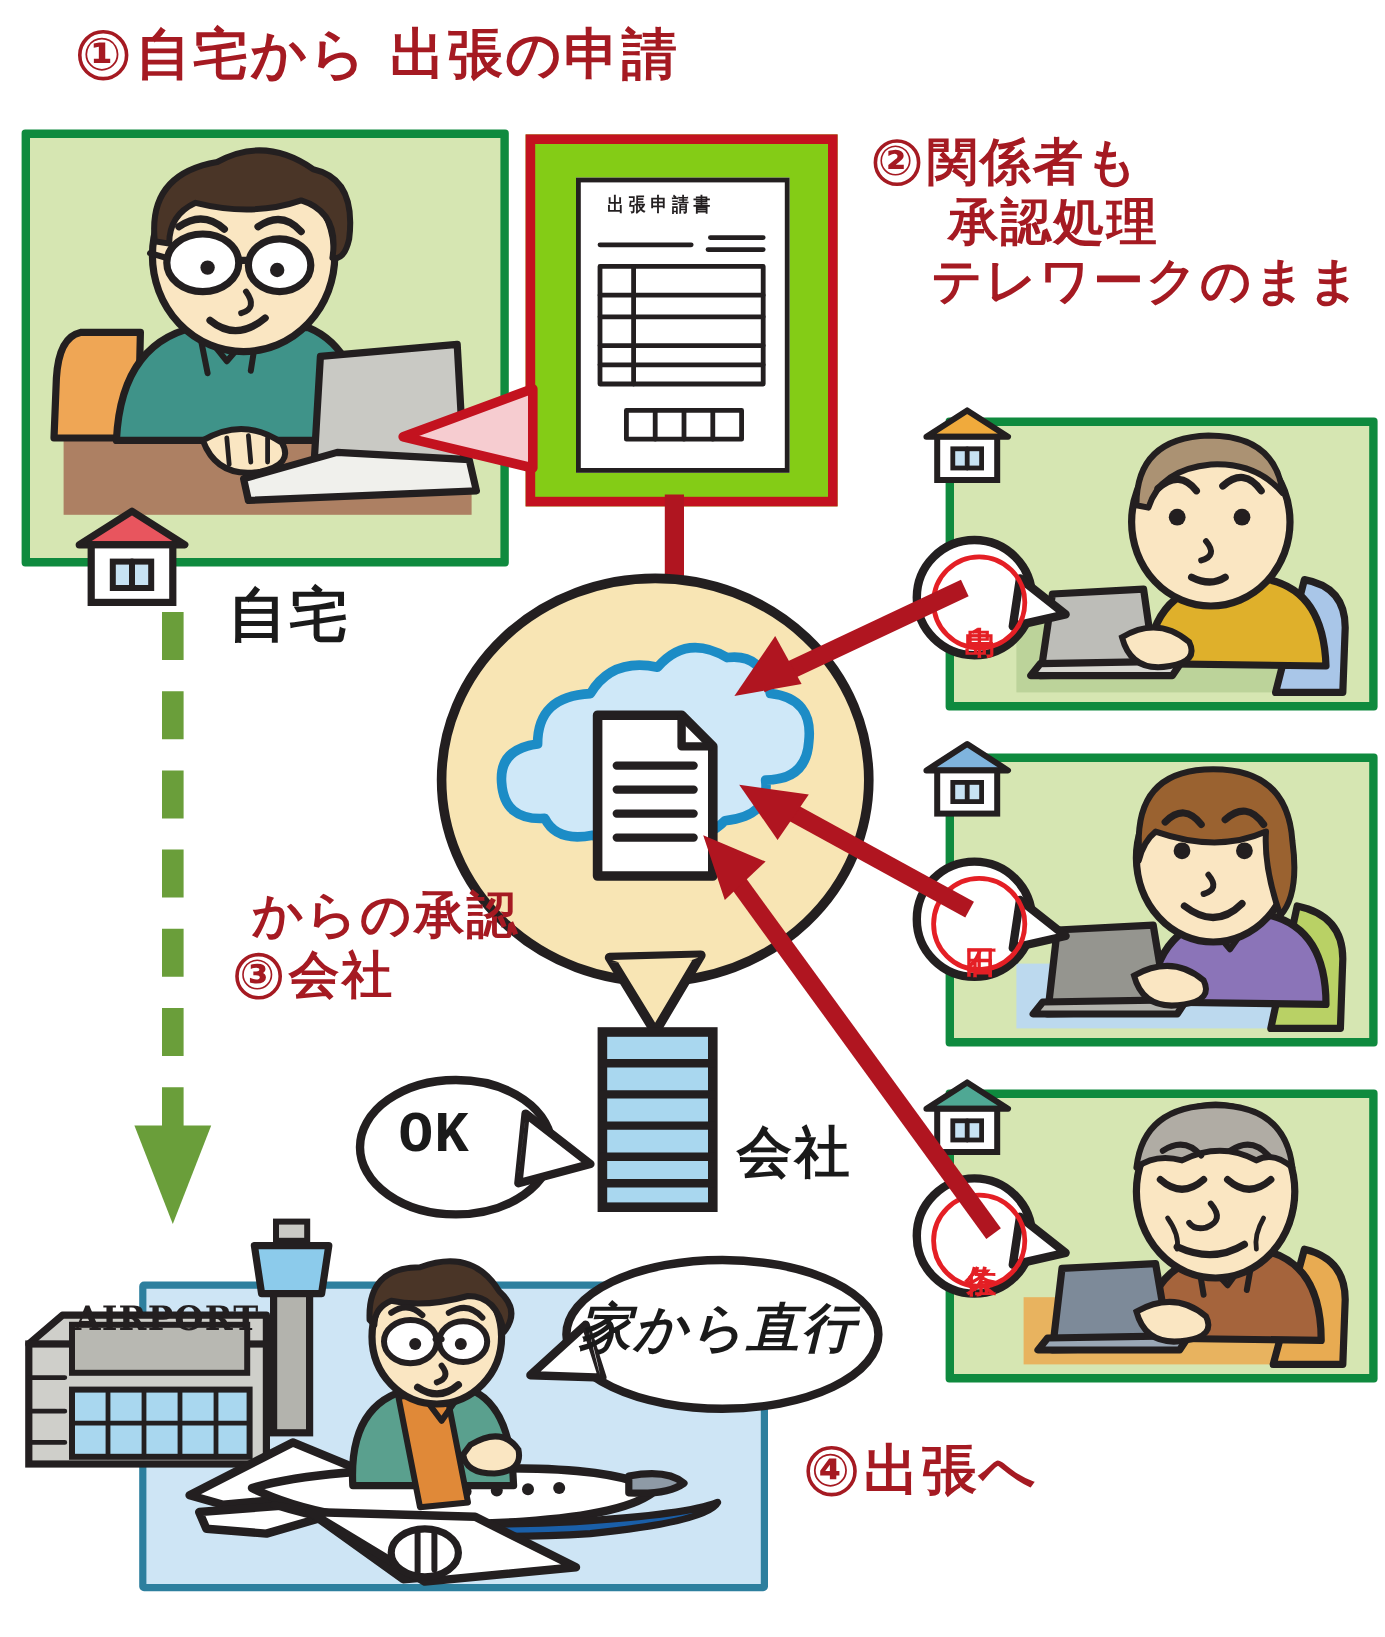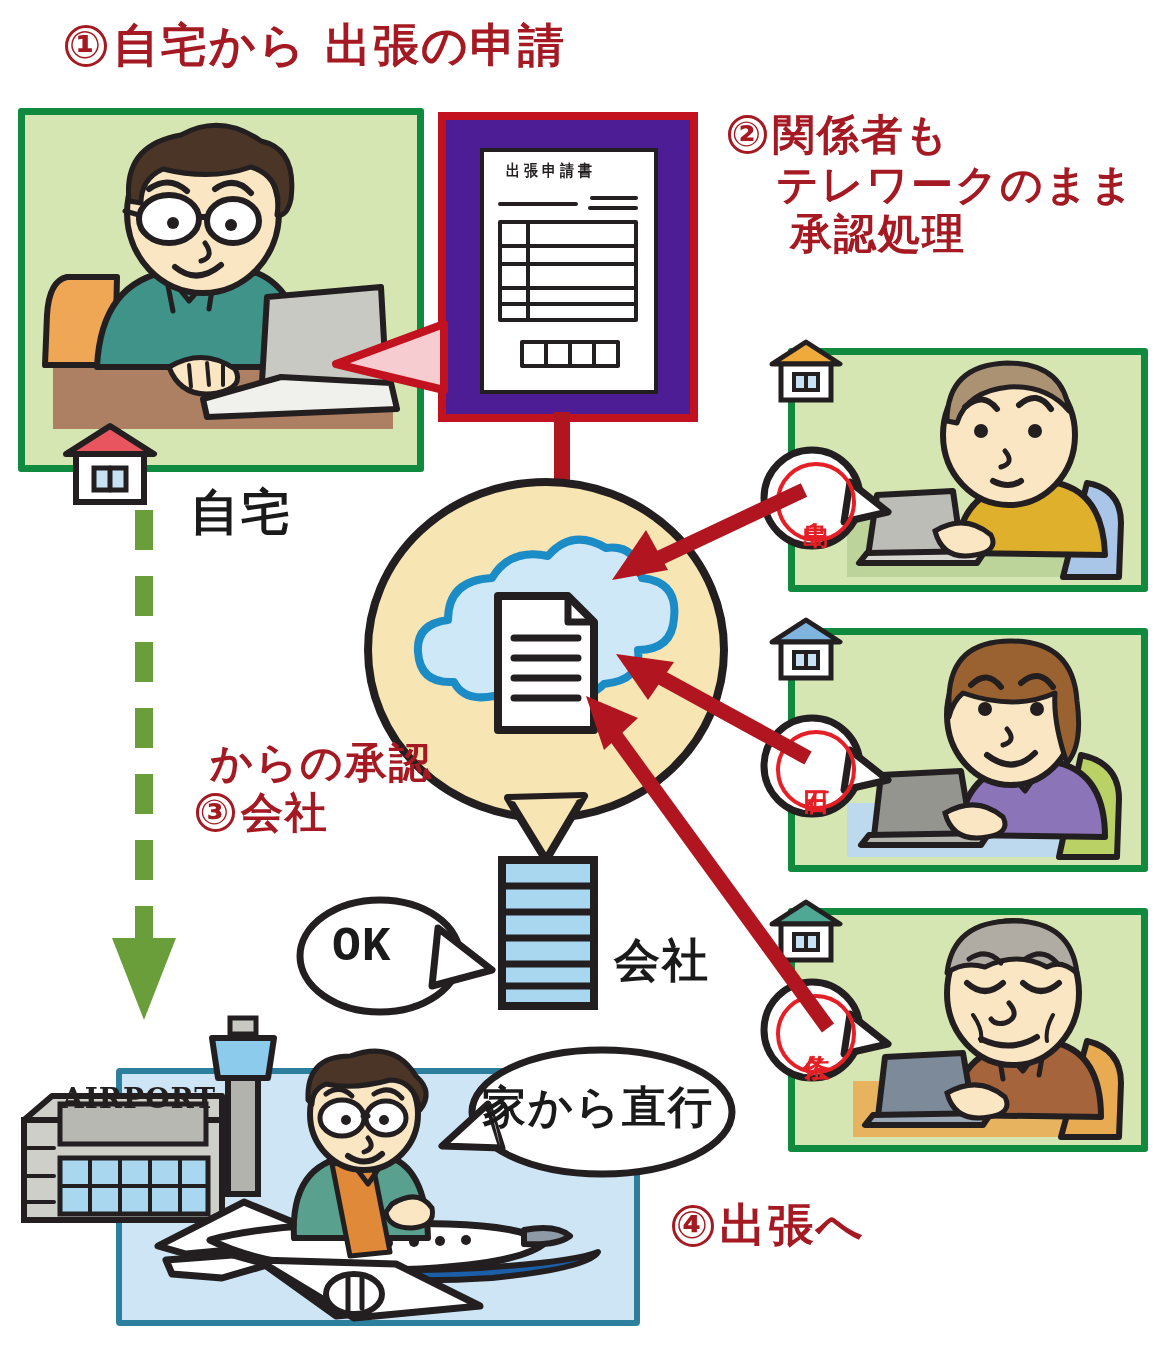--- a/index.html
+++ b/index.html
@@ -7,21 +7,21 @@
        font-family:"DejaVu Sans","Liberation Sans",sans-serif;}
   .abs{position:absolute;}
   
   .redtxt{color:#a51a22;font-weight:bold;letter-spacing:2px;line-height:1.18;}
   .redtxt .circnum{display:inline-block;border:3px solid #a51a22;border-radius:50%;
        width:0.95em;height:0.95em;line-height:0.95em;text-align:center;font-size:0.82em;
        vertical-align:0.08em;margin-right:6px;}
   .blacktxt{color:#1a1a1a;font-weight:bold;letter-spacing:2px;}
   
   .panel{border:7px solid #0f8a3e;background:#d6e6b2;box-sizing:border-box;border-radius:3px;}
-  .docpanel{border:8px solid #c3121f;background:#4c1d95;box-sizing:border-box;}
+  .docpanel{border:8px solid #c3121f;background:#84cc16;box-sizing:border-box;}
   .docsheet{background:#fff;border:4px solid #231f20;box-sizing:border-box;}
   
   .ink{stroke:#231f20;stroke-linecap:round;stroke-linejoin:round;fill:none;}
   svg{display:block;overflow:visible;}
 </style>
 </head>
 <body>
 
 <div class="abs redtxt" style="left:46px;top:18px;font-size:46px;margin-left:19px;">
   <span class="circnum">①</span><span>自宅から 出張の申請</span>
@@ -90,22 +90,22 @@
 </div>
 
 <svg class="abs" style="left:330px;top:318px;" width="118" height="86" viewBox="0 0 118 86">
   <path d="M114 6 L6 46 L114 72 Z" fill="#f6ccd0" stroke="#c3121f" stroke-width="8" stroke-linejoin="round"></path>
 </svg>
 
 <div class="abs redtxt" style="left:728px;top:110px;font-size:42px;text-align:left;">
   <div>
     <span class="circnum">②</span><span>関係者も</span>
   </div>
+  <div style="margin-left:62px;">承認処理</div>
   <div style="margin-left:48px;">テレワークのまま</div>
-  <div style="margin-left:62px;">承認処理</div>
 </div>
 
 <svg class="abs" style="left:528px;top:412px;" width="90" height="140" viewBox="0 0 90 140">
   <path d="M34 0 v92" stroke="#b01520" stroke-width="16" fill="none"></path>
   <path d="M6 78 L34 128 L62 78 Z" fill="#b01520"></path>
 </svg>
 
 <div class="abs" style="left:358px;top:468px;">
   <svg width="380" height="400" viewBox="0 0 380 400">
 
@@ -347,18 +347,18 @@
     <path d="M128 152 q26-16 40 4 q4 18 -20 20 q-24 0 -26-16z" fill="#fae6c2" stroke="#231f20" stroke-width="5"></path>
   </svg>
 </div>
 
 <div class="abs" style="left:440px;top:1040px;">
   <svg width="296" height="152" viewBox="0 0 296 152">
     <ellipse cx="162" cy="72" rx="130" ry="62" fill="#fff" stroke="#231f20" stroke-width="7"></ellipse>
     <path d="M48 64 L2 106 L62 108 Z" fill="#fff" stroke="#231f20" stroke-width="7" stroke-linejoin="round"></path>
     <path d="M50 66 q8 28 10 40" fill="#fff" stroke="none"></path>
   </svg>
-  <div class="abs blacktxt" style="left:42px;top:38px;font-size:44px;white-space:nowrap;">家から直行</div>
+  <div class="abs blacktxt" style="left:42px;top:38px;font-size:44px;white-space:nowrap;font-style:italic;">家から直行</div>
 </div>
 
 <div class="abs redtxt" style="left:672px;top:1198px;font-size:46px;">
   <span class="circnum">④</span><span>出張へ</span>
 </div>
 
 </body></html>

